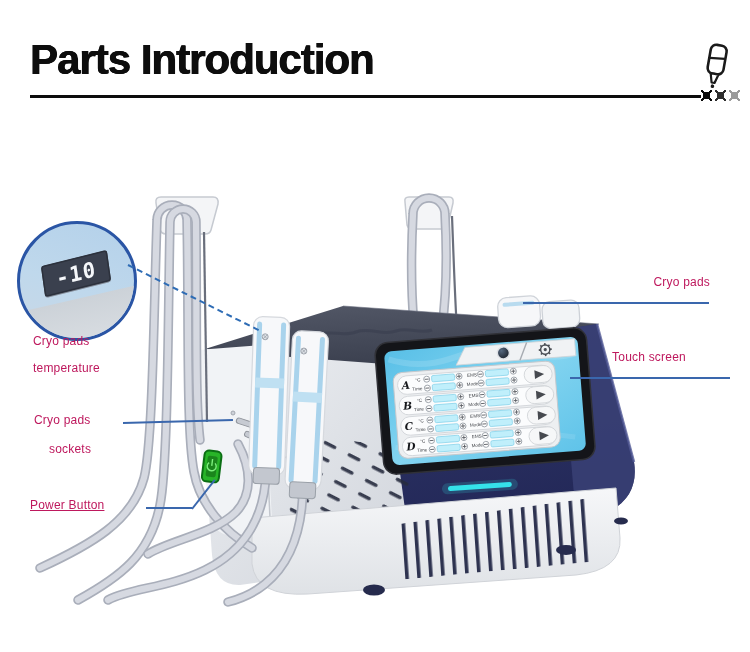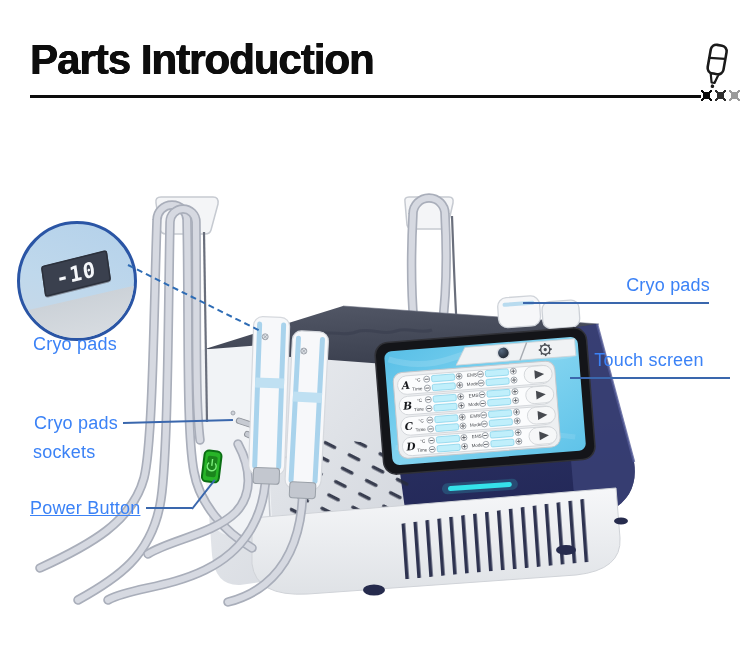--- a/index.html
+++ b/index.html
@@ -12,21 +12,21 @@
   .rule{position:absolute;left:30px;top:95px;width:678px;height:3px;background:#0c0c0c;}
   .deco{position:absolute;top:90px;width:11px;height:11px;
         background:
          radial-gradient(circle at 50% -22%, #fff 32%, transparent 33%),
          radial-gradient(circle at 50% 122%, #fff 32%, transparent 33%),
          radial-gradient(circle at -22% 50%, #fff 32%, transparent 33%),
          radial-gradient(circle at 122% 50%, #fff 32%, transparent 33%),
          var(--c,#000);}
   .pen{position:absolute;left:702px;top:42px;transform:rotate(10deg);}
   
-  .cap{position:absolute;font-size:18px;color:#3b82f6;letter-spacing:.2px;white-space:nowrap;z-index:6;}
+  .cap{position:absolute;font-size:12px;color:#be185d;letter-spacing:.2px;white-space:nowrap;z-index:6;}
   .cl{position:absolute;height:2px;background:#3a67ad;transform-origin:left center;z-index:6;}
   .dash{position:absolute;left:128px;top:264px;width:146px;border-top:2.6px dashed #2e6cb5;
         transform:rotate(26.5deg);transform-origin:left center;z-index:6;}
   
   .inset{position:absolute;left:17px;top:221px;width:114px;height:114px;border-radius:50%;
          border:3px solid #2a55a5;overflow:hidden;z-index:5;
          background:linear-gradient(200deg,#b4d1ea 0%,#bfd8ec 55%,#c9d8e6 100%);}
   .wedge{position:absolute;left:-20px;top:74px;width:170px;height:80px;background:linear-gradient(#ccd2d8,#e2e5e9);
          transform:rotate(-13deg);}
   .tdisp{position:absolute;left:22px;top:34px;width:68px;height:31px;background:#3a404e;
@@ -276,23 +276,24 @@
   <div class="inset">
     <div class="wedge"></div>
     <div class="tdisp">
       <span>-10</span>
     </div>
   </div>
 
   <div class="dash"></div>
 
   <div class="cap" style="left:33px;top:334px;">Cryo pads</div>
+  <div class="cap" style="left:33px;top:361px;">temperature</div>
 
   <div class="cap" style="left:34px;top:413px;">Cryo pads</div>
-  <div class="cap" style="left:33px;top:442px;">sockets</div>
+  <div class="cap" style="left:49px;top:442px;">sockets</div>
   <div class="cl" style="left:123px;top:422px;width:110px;transform:rotate(-1.5deg);"></div>
 
   <div class="cap" style="left:30px;top:498px;text-decoration:underline;">Power Button</div>
   <div class="cl" style="left:146px;top:507px;width:46px;"></div>
   <div class="cl" style="left:192px;top:508px;width:37px;transform:rotate(-52deg);"></div>
 
   <div class="cap" style="left:558px;top:275px;width:152px;text-align:right;">Cryo pads</div>
   <div class="cl" style="left:523px;top:302px;width:186px;"></div>
 
   <div class="cap" style="left:568px;top:350px;width:162px;text-align:center;">Touch screen</div>

